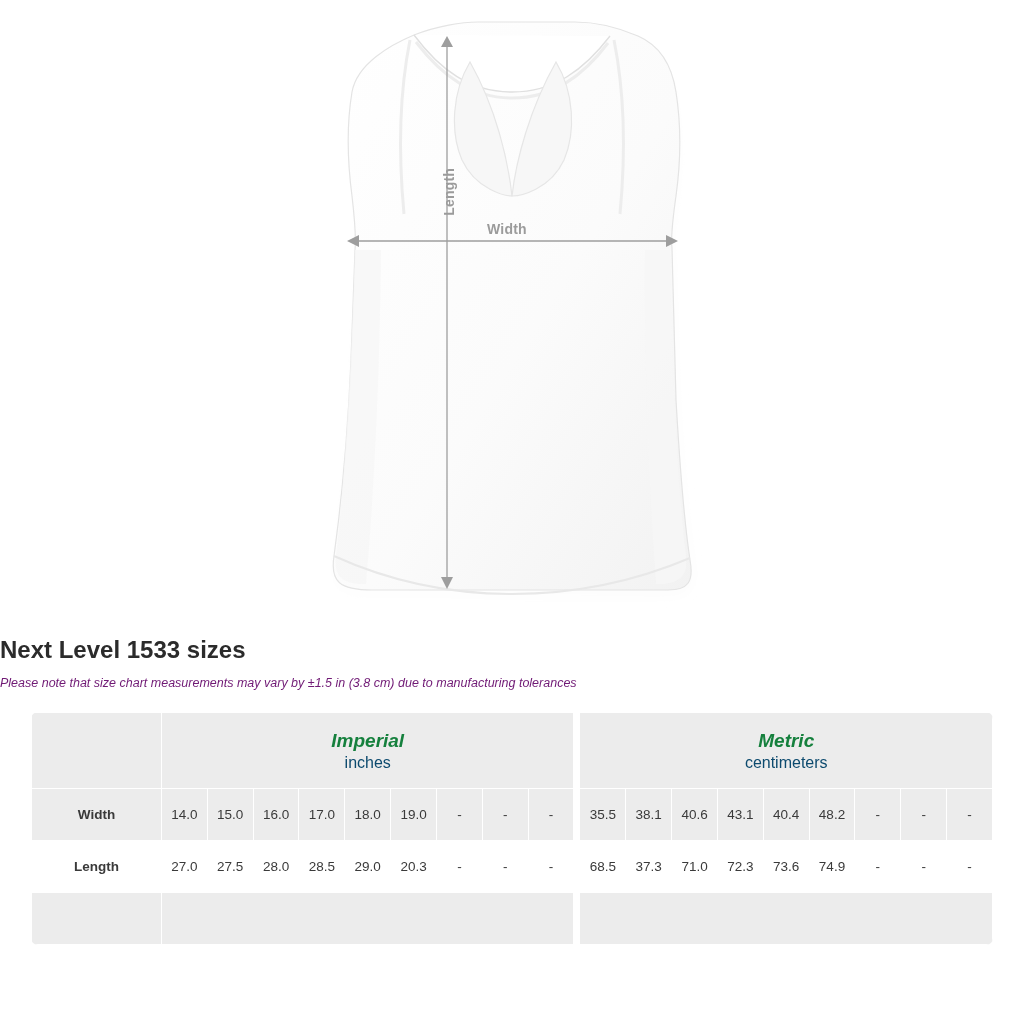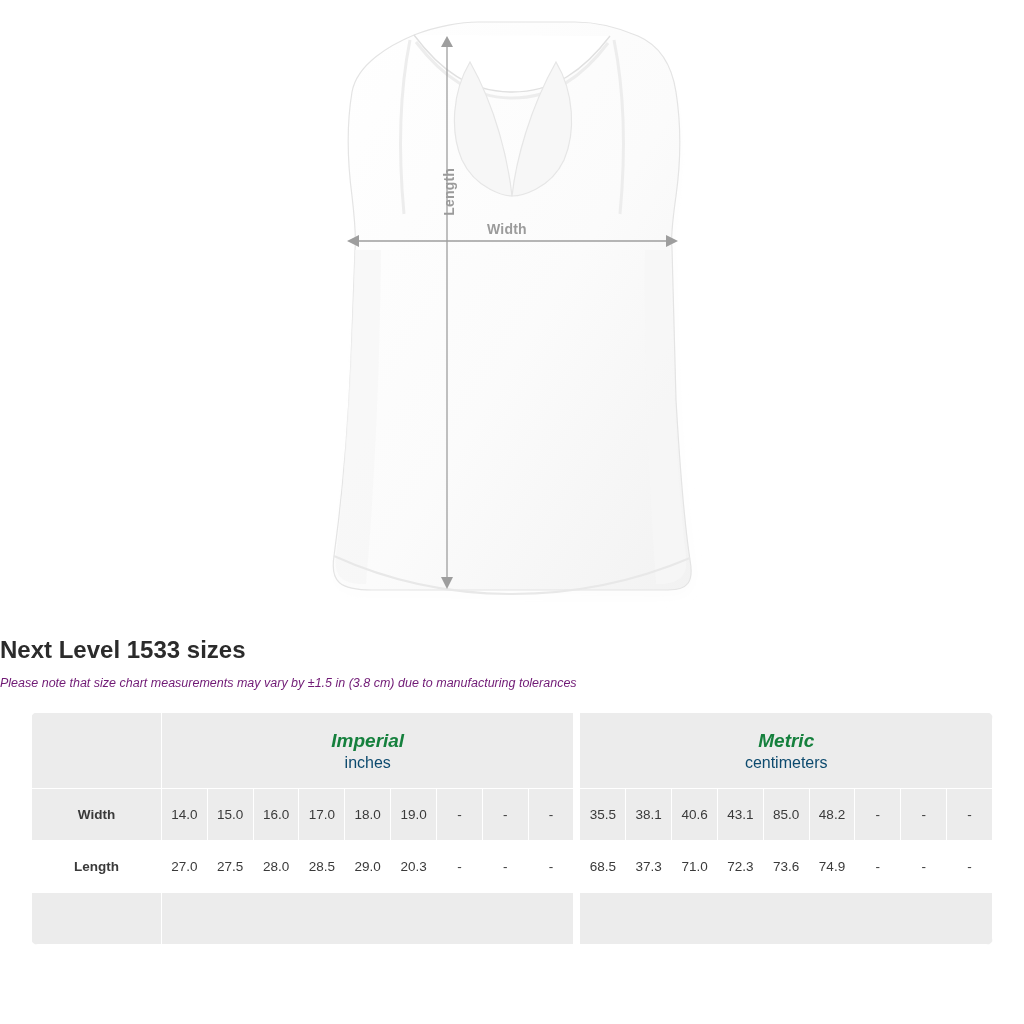--- a/index.html
+++ b/index.html
@@ -215,21 +215,21 @@
           <td class="band">18.0</td>
           <td class="band">19.0</td>
           <td class="band">-</td>
           <td class="band">-</td>
           <td class="band">-</td>
           <td class="gap-col"></td>
           <td class="band">35.5</td>
           <td class="band">38.1</td>
           <td class="band">40.6</td>
           <td class="band">43.1</td>
-          <td class="band">85.0</td>
+          <td class="band">40.4</td>
           <td class="band">48.2</td>
           <td class="band">-</td>
           <td class="band">-</td>
           <td class="band">-</td>
         </tr>
 
         <tr>
           <td class="plain rowlabel">Length</td>
           <td class="plain">27.0</td>
           <td class="plain">27.5</td>

